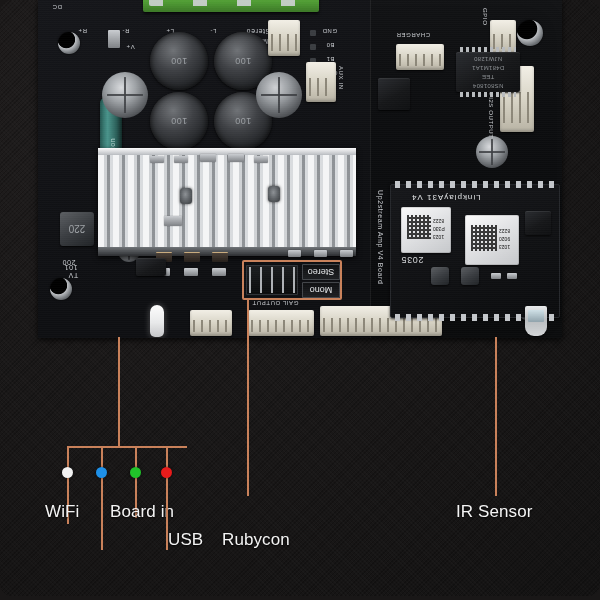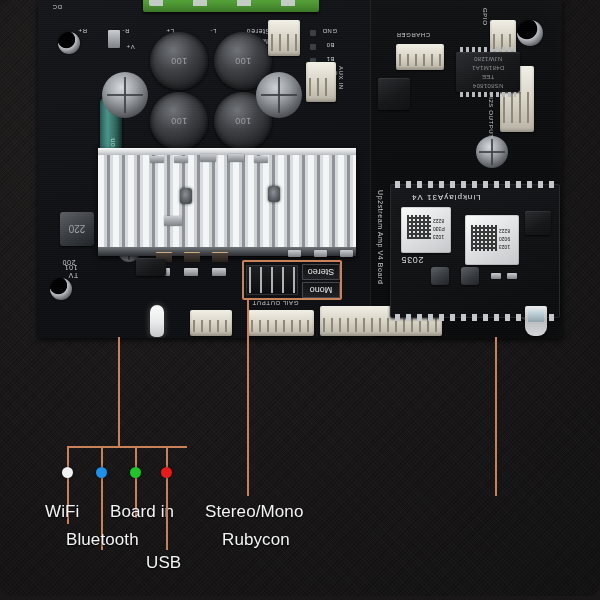--- a/index.html
+++ b/index.html
@@ -402,29 +402,28 @@
   <div class="leader vline" style="left:118px;top:337px;height:111px;"></div>
 
   <div class="leader hline" style="left:67px;top:446px;width:120px;"></div>
 
   <div class="leader vline" style="left:67px;top:446px;height:78px;"></div>
   <div class="dot" style="left:62px;top:467px;background:#f2f2f2;"></div>
   <div class="label" style="left:45px;top:502px;">WiFi</div>
 
   <div class="leader vline" style="left:101px;top:446px;height:104px;"></div>
   <div class="dot" style="left:96px;top:467px;background:#1e90e8;"></div>
-  <div class="label" style="left:66px;top:530px;">Bluetooth</div>
 
   <div class="leader vline" style="left:135px;top:446px;height:72px;"></div>
   <div class="dot" style="left:130px;top:467px;background:#21c32a;"></div>
   <div class="label" style="left:110px;top:502px;">Board in</div>
 
   <div class="leader vline" style="left:166px;top:446px;height:104px;"></div>
   <div class="dot" style="left:161px;top:467px;background:#e81b1b;"></div>
-  <div class="label" style="left:146px;top:530px;margin-top:23px;">USB</div>
+  <div class="label" style="left:168px;top:530px;">USB</div>
 
   <div class="leader vline" style="left:247px;top:300px;height:196px;"></div>
-  <div class="label" style="left:205px;top:502px;">Stereo/Mono</div>
   <div class="label" style="left:222px;top:530px;">Rubycon</div>
 
   <div class="leader vline" style="left:495px;top:337px;height:159px;"></div>
+  <div class="label" style="left:456px;top:502px;">IR Sensor</div>
 
 </div>
 
 </body></html>

